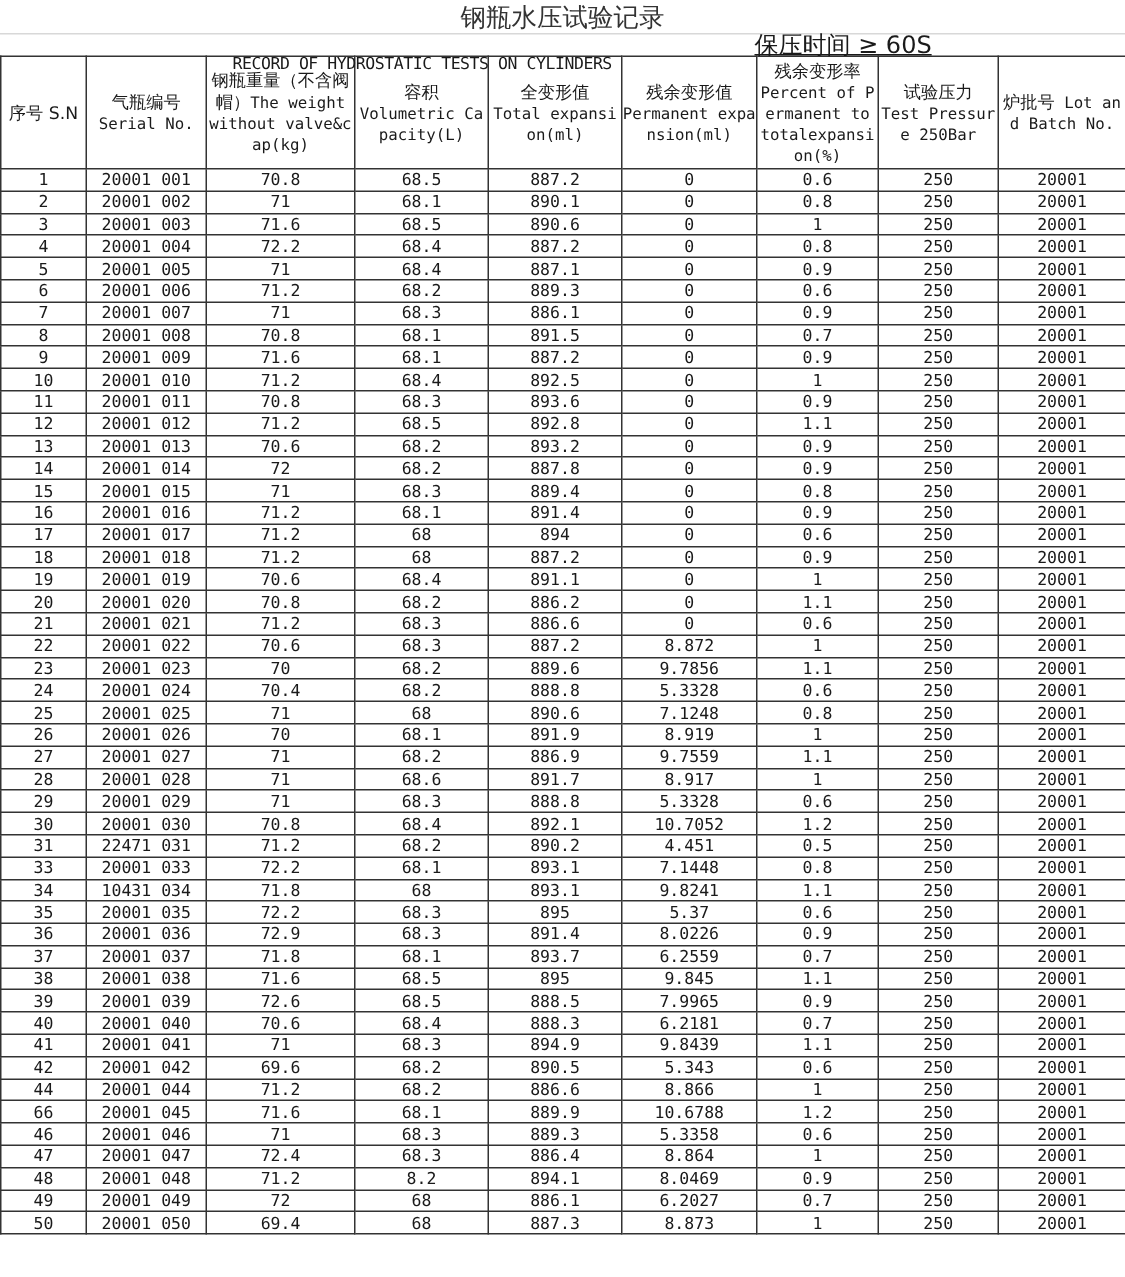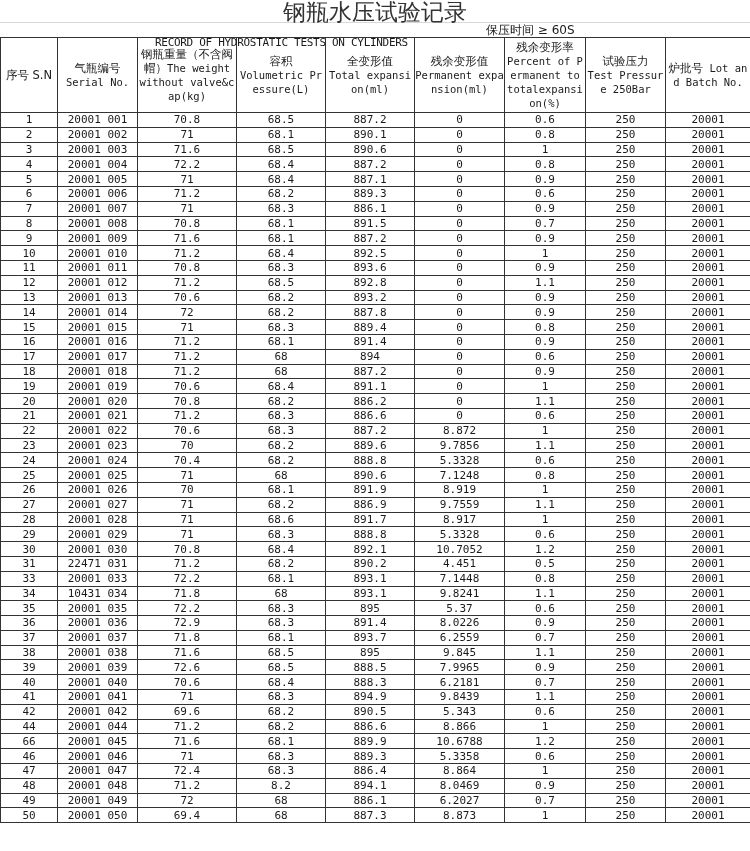--- a/index.html
+++ b/index.html
@@ -1,21 +1,21 @@
 <!DOCTYPE html>
 <html><head>
 <meta charset="utf-8">
 <style>
   html, body { margin:0; padding:0; background:#ffffff; }
   body { width:750px; height:851px; overflow:hidden; font-family:"DejaVu Sans Mono","Liberation Mono",monospace; color:#1a1a1a; }
   .sheet { position:relative; width:750px; }
-  .title-row { height:22px; border-bottom:1px solid #d8d8d8; text-align:center; font-family:"DejaVu Serif","Liberation Serif",serif; font-size:23px; line-height:24px; color:#333; }
+  .title-row { height:22px; border-bottom:1px solid #d8d8d8; text-align:center; font-family:"DejaVu Serif","Liberation Serif",serif; font-size:17px; line-height:24px; color:#333; }
   .subtitle-row { position:relative; height:14px; font-size:11px; line-height:14px; }
   .subtitle-row .en { position:absolute; left:155px; top:13px; letter-spacing:-0.3px; }
-  .subtitle-row .hold { position:absolute; left:486px; top:0; font-family:"DejaVu Sans","Liberation Sans",sans-serif; font-size:12px; }
+  .subtitle-row .hold { position:absolute; left:503px; top:0; font-family:"DejaVu Sans","Liberation Sans",sans-serif; font-size:16px;text-decoration:underline; }
   table { border-collapse:collapse; table-layout:fixed; width:750px; }
   th, td { border:1px solid #333; text-align:center; padding:0; overflow:hidden; white-space:nowrap; }
   th { font-weight:normal; font-size:10.5px; line-height:14px; height:74px; white-space:normal; word-break:break-all; vertical-align:middle; }
   th .cn { font-family:"DejaVu Sans","Liberation Sans",sans-serif; font-size:11.5px; }
   td { font-size:11px; height:13.8px; line-height:13px; }
   col.c0{width:57px} col.c1{width:80px} col.c2{width:99px} col.c3{width:89px} col.c4{width:89px}
   col.c5{width:90px} col.c6{width:81px} col.c7{width:80px} col.c8{width:85px}
 </style>
 </head>
 <body>
@@ -36,21 +36,21 @@
       <col class="c5">
         <col class="c6">
         <col class="c7">
         <col class="c8">
     </colgroup>
     <thead>
       <tr>
         <th><span class="cn">序号 S.N</span></th>
         <th><span class="cn">气瓶编号</span><br><span>Serial No.</span></th>
         <th><span class="cn">钢瓶重量（不含阀帽）</span><span>The weight without valve&amp;cap(kg)</span></th>
-        <th><span class="cn">容积</span><br><span>Volumetric Pressure(L)</span></th>
+        <th><span class="cn">容积</span><br><span>Volumetric Capacity(L)</span></th>
         <th><span class="cn">全变形值</span><br><span>Total expansion(ml)</span></th>
         <th><span class="cn">残余变形值</span><br><span>Permanent expansion(ml)</span></th>
         <th><span class="cn">残余变形率</span><br><span>Percent of Permanent to totalexpansion(%)</span></th>
         <th><span class="cn">试验压力</span><br><span>Test Pressure 250Bar</span></th>
         <th><span class="cn">炉批号</span> <span>Lot and Batch No.</span></th>
       </tr>
     </thead>
     <tbody id="tbody">
         <tr>
           <td>1</td>

